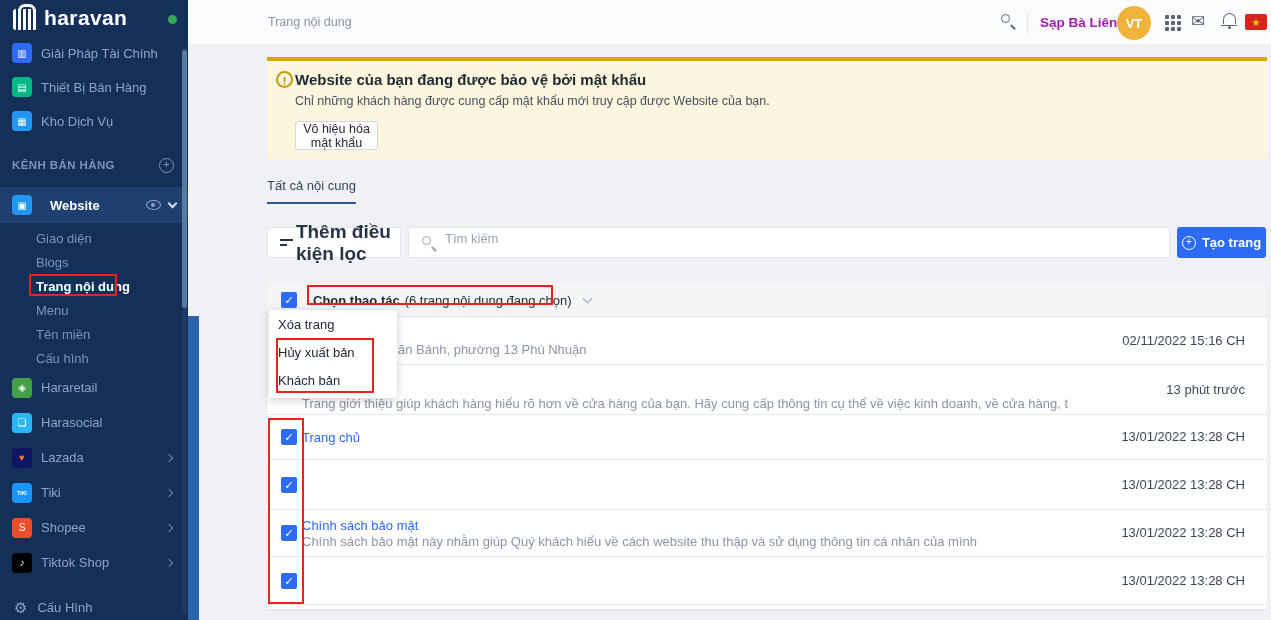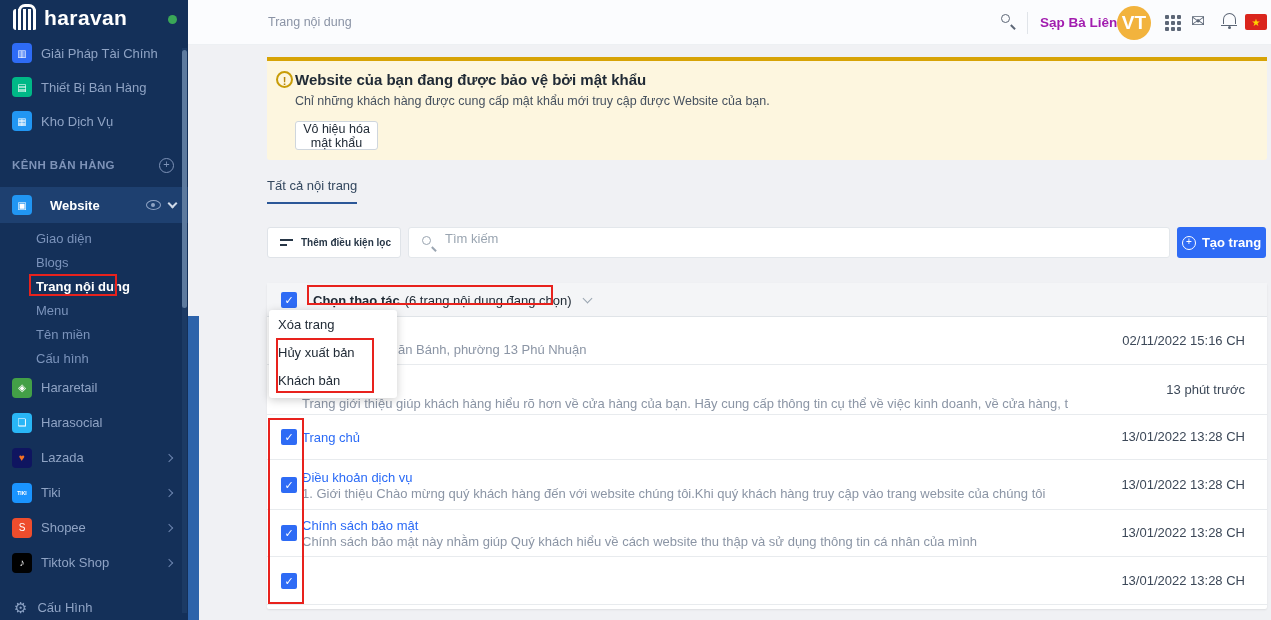--- a/index.html
+++ b/index.html
@@ -48,21 +48,21 @@
 
   
   .topbar { position:absolute; left:188px; top:0; width:1083px; height:45px; background:#fbfcfe; border-bottom:1px solid #edf0f3; z-index:5; }
   .breadcrumb { position:absolute; left:80px; top:15px; font-size:12.5px; color:#8a93a5; }
   .tb-search { position:absolute; left:813px; top:14px; width:16px; height:16px; cursor:pointer; }
   .lens { position:absolute; left:0; top:0; width:9px; height:9px; border:1.5px solid #5c6676; border-radius:50%; }
   .lens-tail { position:absolute; left:10px; top:10px; width:6px; height:1.5px; background:#5c6676; transform:rotate(45deg); transform-origin:left center; }
   .tb-divider { position:absolute; left:839px; top:12px; width:1px; height:22px; background:#e0e4e9; }
   .tb-user { position:absolute; left:852px; top:15px; font-size:13.5px; font-weight:bold; color:#a21caf; cursor:pointer; }
   .avatar { position:absolute; left:929px; top:6px; width:34px; height:34px; border-radius:50%; background:#f2b33d; color:#fff;
-            font-size:19px; font-weight:bold; display:flex; align-items:center; justify-content:center; cursor:pointer; }
+            font-size:13px; font-weight:bold; display:flex; align-items:center; justify-content:center; cursor:pointer; }
   .grid-icon { position:absolute; left:977px; top:15px; display:grid; grid-template-columns:repeat(3,4px); grid-gap:2px; cursor:pointer; }
   .grid-icon i { width:4px; height:4px; background:#5c6676; border-radius:1px; }
   .mail-icon { position:absolute; left:1003px; top:11px; font-size:17px; color:#5c6676; cursor:pointer; }
   .bell { position:absolute; left:1035px; top:13px; width:13px; height:11px; border:1.5px solid #5c6676; border-bottom:none; border-radius:7px 7px 0 0; cursor:pointer; }
   .bell::after { content:""; position:absolute; left:-3px; bottom:-2px; width:16px; height:1.5px; background:#5c6676; }
   .bell::before { content:""; position:absolute; left:4px; bottom:-5px; width:3px; height:3px; border-radius:50%; background:#5c6676; }
   .flag { position:absolute; left:1057px; top:14px; width:22px; height:16px; background:#da251d; border-radius:2px; color:#ffd600;
           font-size:10px; display:flex; align-items:center; justify-content:center; cursor:pointer; }
 
   
@@ -75,21 +75,21 @@
                 border-radius:3px; font-size:12.5px; color:#212b36; cursor:pointer;
                 display:flex; align-items:center; justify-content:center; font-family:inherit; }
 
   .tab { position:absolute; left:267px; top:178px; font-size:13px; color:#33475e; cursor:pointer; padding-bottom:9px; border-bottom:2px solid #2b5797; }
 
   .filter-btn { position:absolute; left:267px; top:227px; width:134px; height:31px; background:#fff; border:1px solid #dfe3e8; border-radius:3px;
                 display:flex; align-items:center; padding-left:12px; cursor:pointer; }
   .filter-ic { width:13px; height:9px; position:relative; margin-right:8px; }
   .filter-ic::before { content:""; position:absolute; left:0; top:1px; width:13px; height:2px; background:#273646; }
   .filter-ic::after { content:""; position:absolute; left:0; top:6px; width:7px; height:2px; background:#273646; }
-  .filter-label { font-size:10px; font-weight:bold; color:#273646; }
+  .filter-label { font-size:19px; font-weight:bold; color:#273646; }
 
   .search-box { position:absolute; left:408px; top:227px; width:762px; height:31px; background:#fff; border:1px solid #e3e7eb; border-radius:3px; }
   .search-box .lens-wrap { position:absolute; left:13px; top:8px; width:15px; height:15px; }
   .search-box .lens { border-color:#9aa5b1; }
   .search-box .lens-tail { background:#9aa5b1; }
   .search-input { position:absolute; left:36px; top:0; width:700px; height:20px; border:none; outline:none; font-size:13px; color:#212b36; font-family:inherit; background:transparent; }
   .search-input::placeholder { color:#9aa5b1; }
 
   .create-btn { position:absolute; left:1177px; top:227px; width:89px; height:31px; background:#2e6bf5; border:none; border-radius:3px;
                 color:#fff; display:flex; align-items:center; justify-content:center; cursor:pointer; font-family:inherit; }
@@ -239,21 +239,21 @@
     <span class="flag">★</span>
   </header>
 
   <section class="banner">
     <span class="warn-ic">!</span>
     <div class="banner-title">Website của bạn đang được bảo vệ bởi mật khẩu</div>
     <div class="banner-sub">Chỉ những khách hàng được cung cấp mật khẩu mới truy cập được Website của bạn.</div>
     <button class="banner-btn">Vô hiệu hóa mật khẩu</button>
   </section>
 
-  <div class="tab">Tất cả nội trang</div>
+  <div class="tab">Tất cả nội cung</div>
 
   <div class="filter-btn">
     <span class="filter-ic"></span>
     <span class="filter-label">Thêm điều kiện lọc</span>
   </div>
   <div class="search-box">
     <span class="lens-wrap">
         <span class="lens"></span>
         <span class="lens-tail"></span>
       </span>
@@ -289,24 +289,20 @@
     <div class="row h45">
       <span class="cb"></span>
       <div class="rowtext">
         <a class="title">Trang chủ</a>
       </div>
       <span class="date">13/01/2022 13:28 CH</span>
     </div>
 
     <div class="row h50">
       <span class="cb"></span>
-      <div class="rowtext">
-        <a class="title">Điều khoản dịch vụ</a>
-        <div class="desc">1. Giới thiệu Chào mừng quý khách hàng đến với website chúng tôi.Khi quý khách hàng truy cập vào trang website của chúng tôi</div>
-      </div>
       <span class="date">13/01/2022 13:28 CH</span>
     </div>
 
     <div class="row h47">
       <span class="cb"></span>
       <div class="rowtext">
         <a class="title">Chính sách bảo mật</a>
         <div class="desc">Chính sách bảo mật này nhằm giúp Quý khách hiểu về cách website thu thập và sử dụng thông tin cá nhân của mình</div>
       </div>
       <span class="date">13/01/2022 13:28 CH</span>

